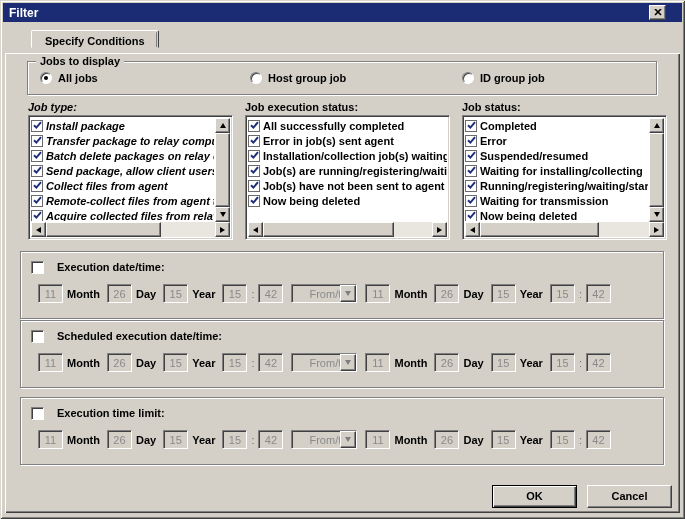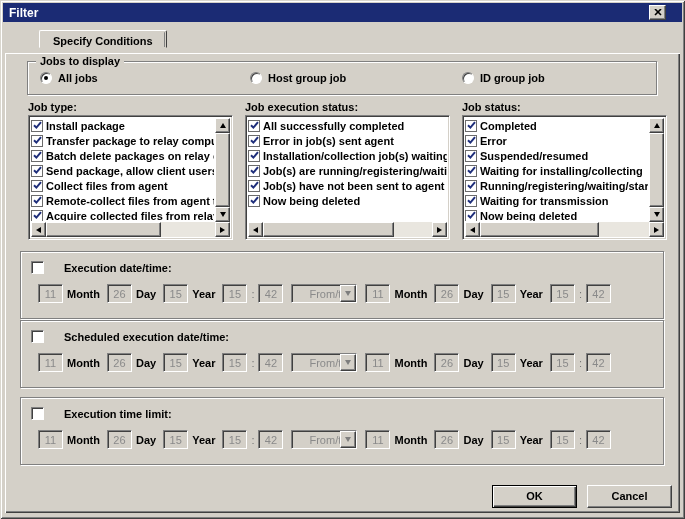--- a/index.html
+++ b/index.html
@@ -20,21 +20,21 @@
   }
   .titlebar .title { color:#fff; font-weight:bold; font-size:12px; }
   .close-btn {
     margin-left:auto; width:17px; height:15px; background:#d4d0c8;
     border:1px solid; border-color:#fff #404040 #404040 #fff;
     box-shadow: inset -1px -1px 0 #808080;
     display:flex; align-items:center; justify-content:center;
   }
 
   
-  .tabstrip { position:absolute; top:31px; left:19px; z-index:3;padding-left:20px; }
+  .tabstrip { position:absolute; top:31px; left:11px; z-index:3;padding-left:20px; }
   .tab {
     height:23px; padding:4px 13px 0 13px; background:#d4d0c8;
     border:1px solid; border-color:#fff #404040 #d4d0c8 #fff;
     box-shadow: inset -1px 1px 0 #d4d0c8, inset -2px 0 0 #808080;
     border-radius:2px 2px 0 0;
     font-size:11px; font-weight:bold;
   }
 
   .page {
     position:absolute; left:5px; right:5px; top:53px; bottom:6px; background:#d4d0c8;
@@ -105,21 +105,21 @@
   }
   .tri { width:0; height:0; }
   .tri-up    { border-left:3px solid transparent; border-right:3px solid transparent; border-bottom:5px solid #000; }
   .tri-down  { border-left:3px solid transparent; border-right:3px solid transparent; border-top:5px solid #000; }
   .tri-left  { border-top:3px solid transparent; border-bottom:3px solid transparent; border-right:5px solid #000; }
   .tri-right { border-top:3px solid transparent; border-bottom:3px solid transparent; border-left:5px solid #000; }
   .tri-down.gray { border-top-color:#7e7e7e; }
 
   
   .dtgroup { left:15px; width:644px; height:68px; }
-  .filter-head { position:absolute; top:9px; left:10px; display:flex; align-items:center; gap:20px; }
+  .filter-head { position:absolute; top:9px; left:10px; display:flex; align-items:flex-start; gap:13px; }
   .checkbox {
     width:13px; height:13px; background:#fff;
     border:1px solid; border-color:#808080 #fff #fff #808080;
     box-shadow: inset 1px 1px 0 #404040;
   }
   .filter-label { font-size:11px; font-weight:bold; }
   .fields-row { position:absolute; left:17px; top:32px; right:8px; display:flex; align-items:center; }
   .num {
     width:25px; height:19px; margin-right:4px; background:#d4d0c8;
     border:1px solid; border-color:#808080 #fff #fff #808080;
@@ -187,21 +187,21 @@
       <div class="radio-opt" style="left:222px;">
         <span class="radio-circle"></span>
         <span class="radio-label">Host group job</span>
       </div>
       <div class="radio-opt" style="left:434px;">
         <span class="radio-circle"></span>
         <span class="radio-label">ID group job</span>
       </div>
     </div>
 
-    <div class="list-col" style="left:23px;">
+    <div class="list-col" style="left:23px;font-style:italic;">
       <div class="list-label">Job type:</div>
       <div class="listbox">
           <div class="list-viewport has-v has-h">
             <div class="list-item">
               <span class="cb">
                 <svg width="9" height="9" viewBox="0 0 9 9">
                   <path d="M1 4.2 L3.4 6.6 L8 1.2" stroke="#1f2f7b" stroke-width="2" fill="none"></path>
                 </svg>
               </span>
               <span class="item-label">Install package</span>

